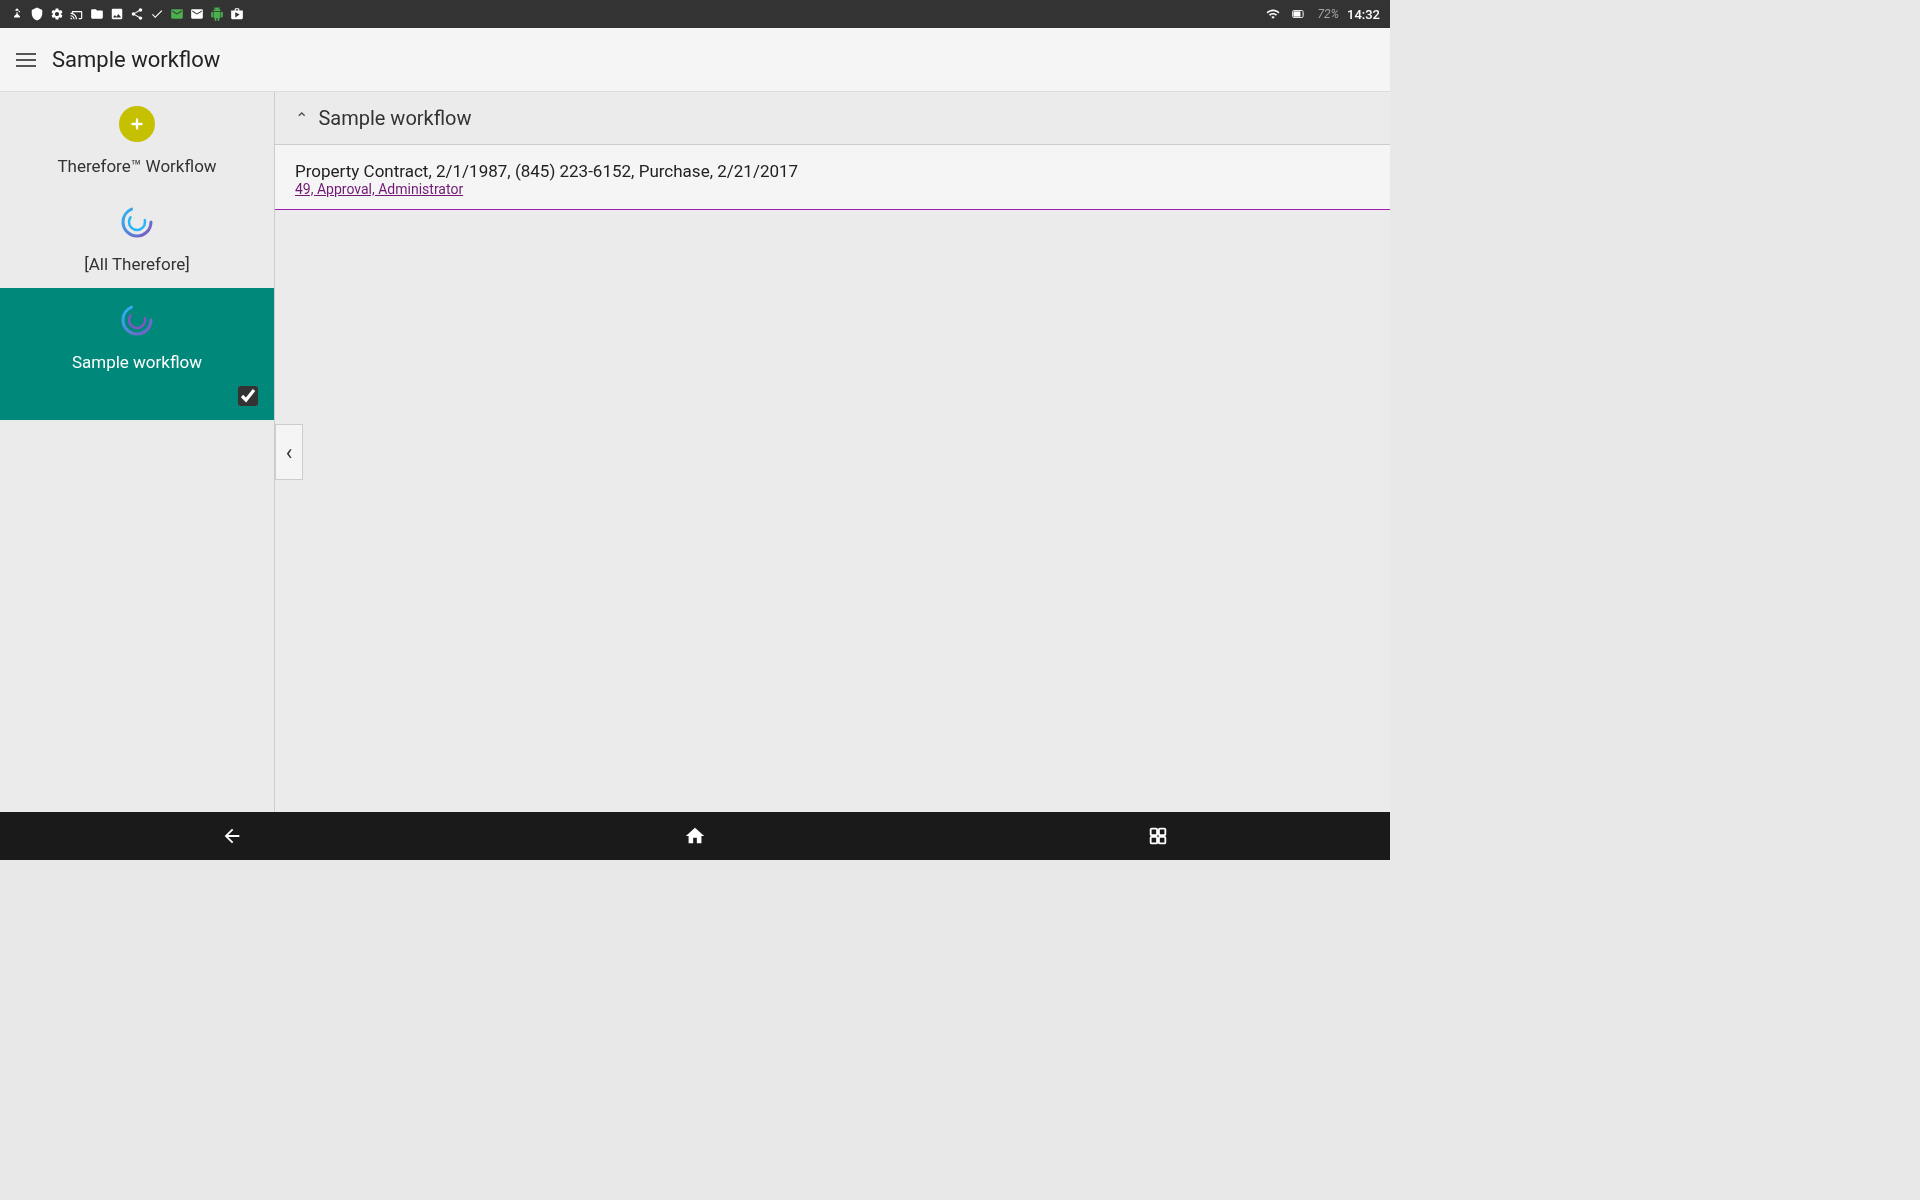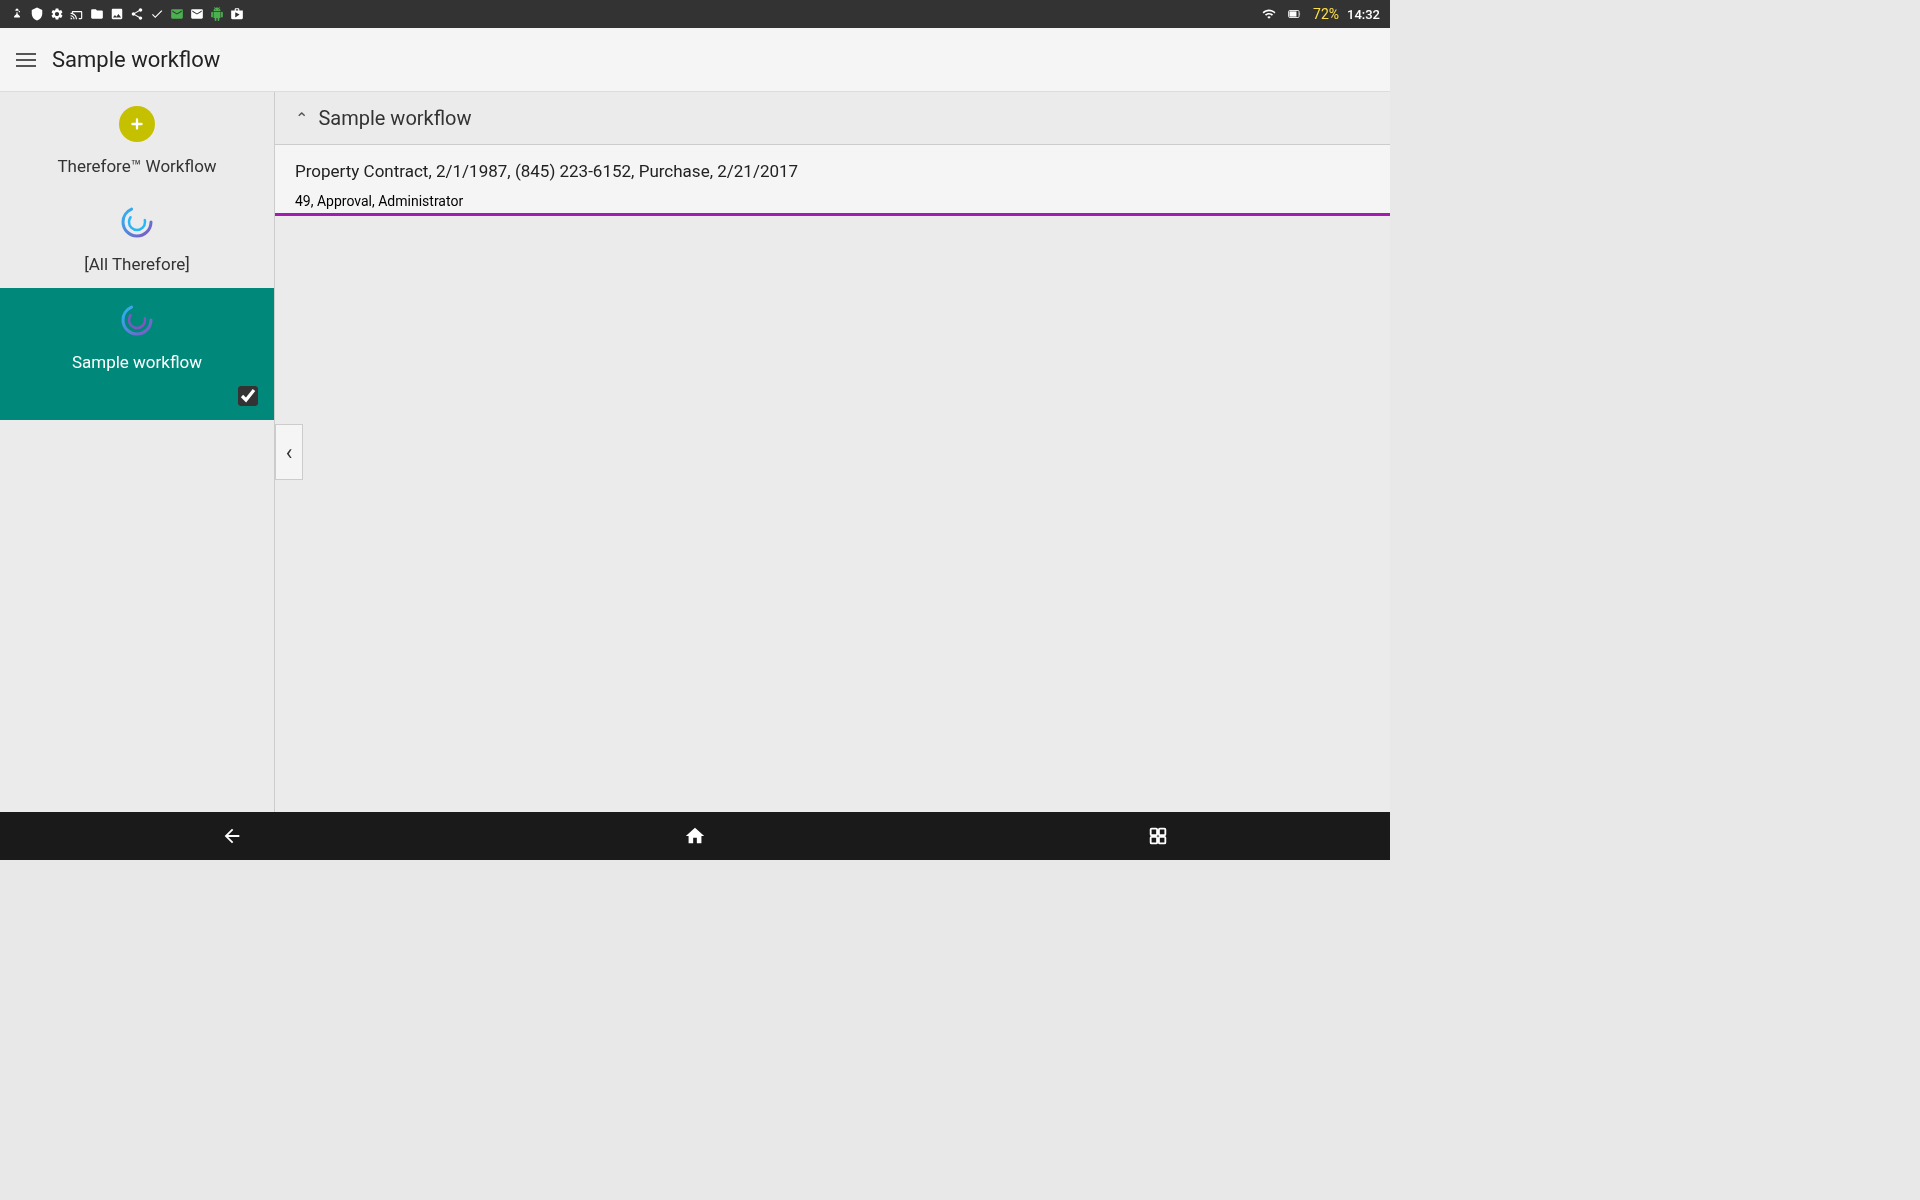--- a/index.html
+++ b/index.html
@@ -171,33 +171,34 @@
     }
     .chevron-up {
       font-size: 16px;
       color: #555;
     }
 
     .content-list {
       background: #f5f5f5;
     }
     .list-item {
-      padding: 16px 20px 4px 20px;
-      border-bottom: 3px solid #a21caf;
+      padding: 16px 20px 12px 20px;
+      border-bottom: 1px solid #a21caf;
       cursor: pointer;
       background: #f5f5f5;
     }
     .list-item-title {
       font-size: 17px;
       color: #222;
     }
     .list-item-subtitle {
       font-size: 14px;
-      color: #000000;
-      margin-top: 12px;
+      color: #701a75;
+      margin-top: 0;
+      text-decoration: underline;
     }
 
     
     .bottom-nav {
       width: 100%;
       height: 48px;
       background: #1a1a1a;
       display: flex;
       align-items: center;
       justify-content: space-around;
@@ -258,21 +259,21 @@
   </div>
   <div class="status-bar-right">
     <svg width="16" height="14" viewBox="0 0 24 24" fill="white">
         <path d="M1 9l2 2c5.07-5.07 13.23-5.14 18.38 0L23 9C16.93 2.93 7.08 2.89 1 9zm8 8l3 3 3-3c-1.65-1.66-4.34-1.66-6 0zm-4-4l2 2c2.76-2.76 7.24-2.76 10 0l2-2C15.14 9.14 8.87 9.14 5 13z"></path>
       </svg>
     <svg width="20" height="14" viewBox="0 0 24 24" fill="white">
       <rect x="1" y="6" width="18" height="12" rx="2" ry="2" stroke="white" stroke-width="1.5" fill="none"></rect>
       <rect x="2.5" y="7.5" width="12" height="9" fill="white"></rect>
       <path d="M20 10v4c1.1-.5 1.1-3.5 0-4z" fill="white"></path>
     </svg>
-    <span style="color:#fde047;font-size:14px;">72%</span>
+    <span style="color:#a3a3a3;font-size:12px;font-style:italic;">72%</span>
     <span style="color:white;font-size:13px;font-weight:500;">14:32</span>
   </div>
 </div>
 
 <div class="app-bar">
   <div class="hamburger-icon">
     <span></span>
     <span></span>
     <span></span>
   </div>

